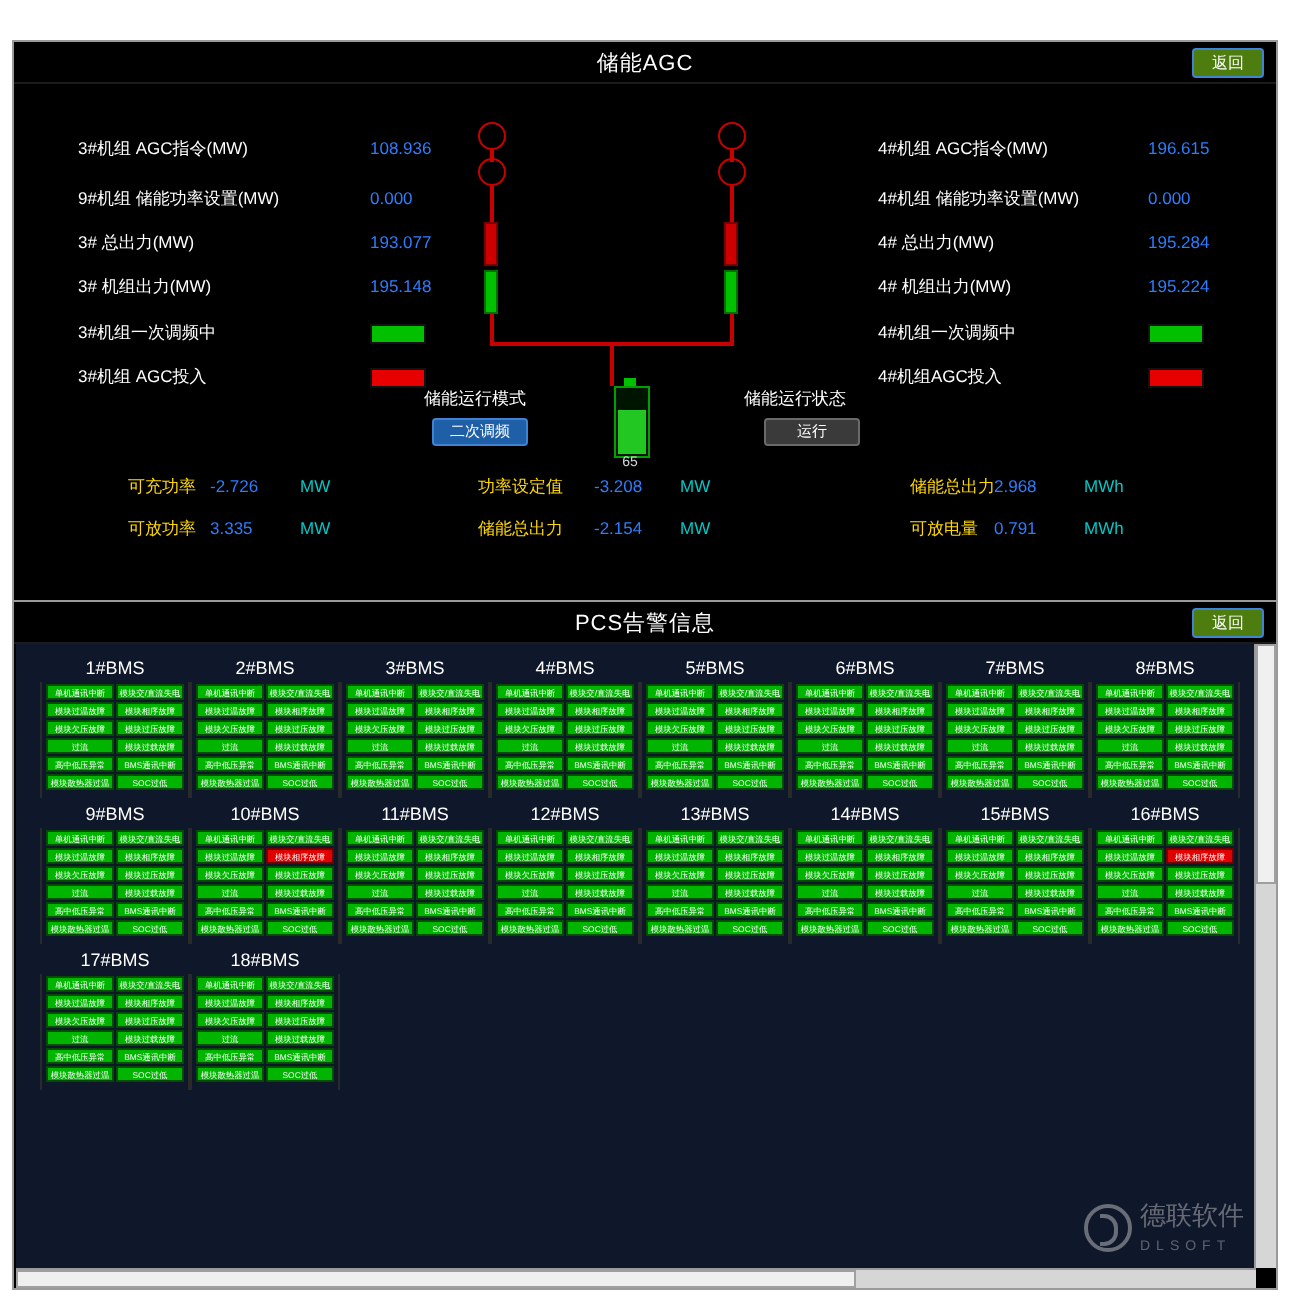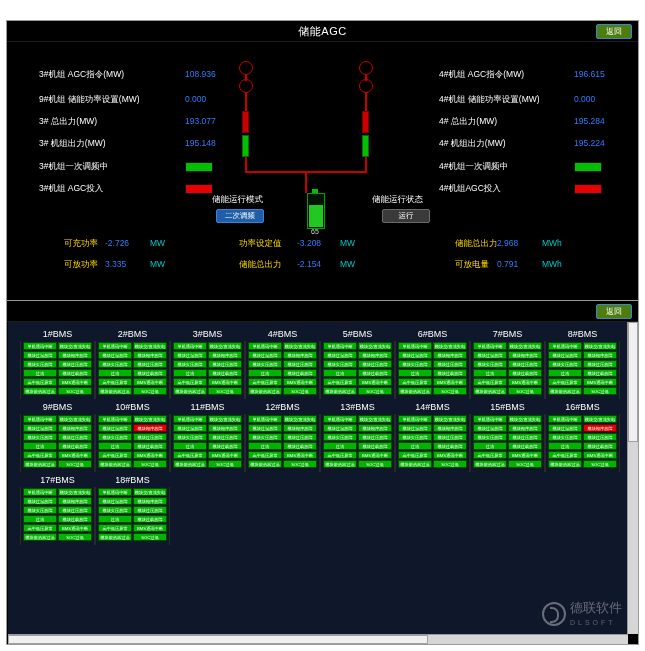--- a/index.html
+++ b/index.html
@@ -163,20 +163,21 @@
       <span class="mark"></span>
       <span class="txt">
         <span>德联软件</span><br>
         <span class="sub">DLSOFT</span>
       </span>
     </div>
   </div>
 
   <div class="panel" id="pcs-panel">
     <div class="titlebar">
+      <div class="title">PCS告警信息</div>
       <div class="back-btn">返回</div>
     </div>
 
     <div id="pcs-body">
       <div class="bms-grid" id="bms-grid">
           <div class="bms-row">
             <div class="bms-cell">
               <div class="bms-title">1#BMS</div>
               <div class="tile-box">
                 <div class="trow">

